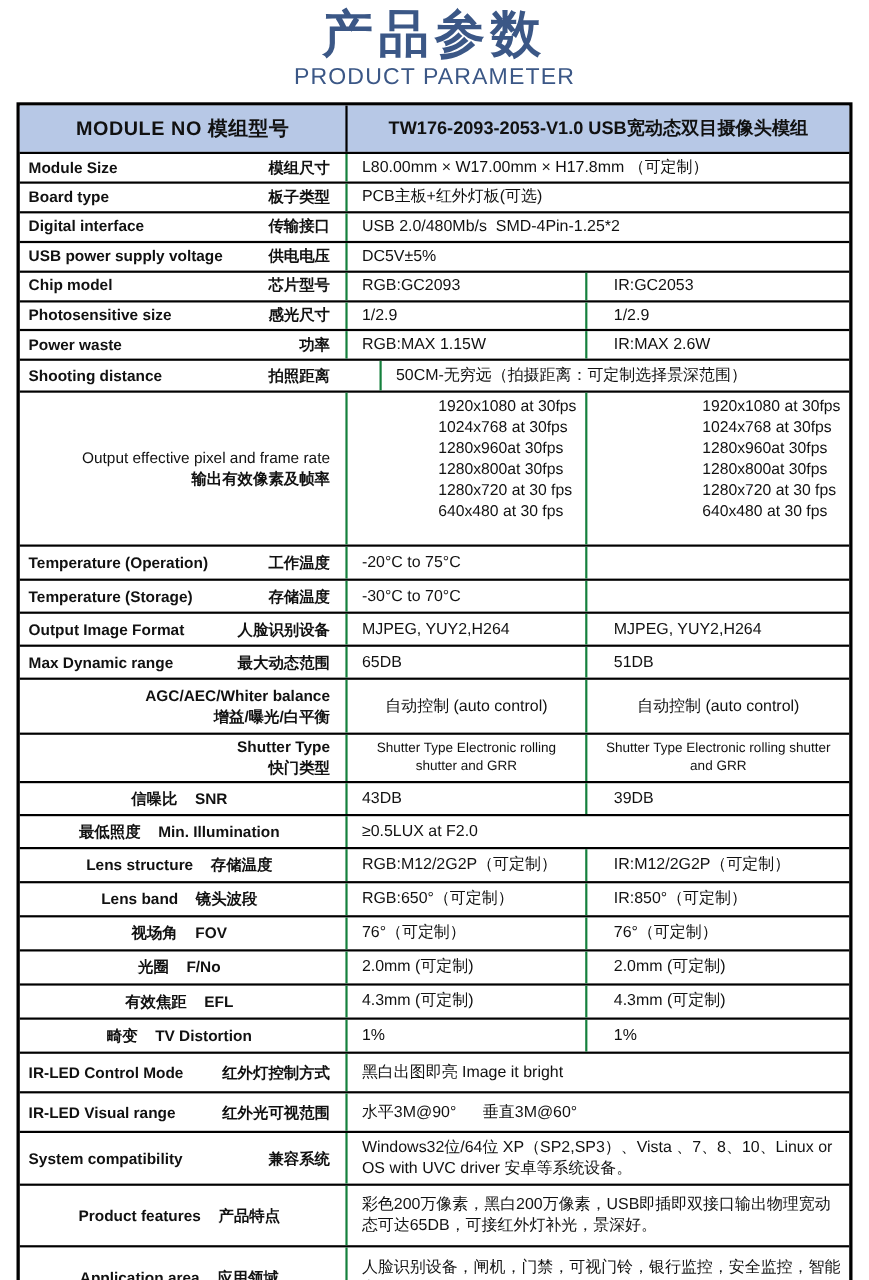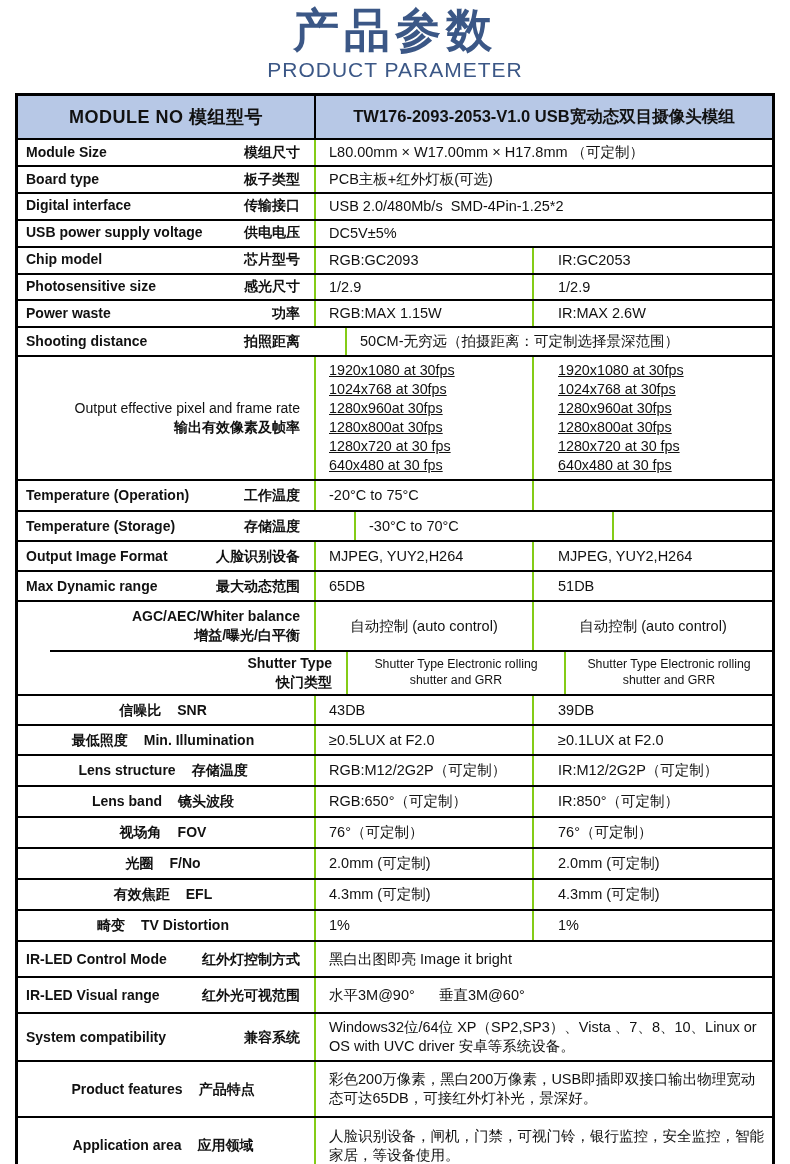--- a/index.html
+++ b/index.html
@@ -25,28 +25,28 @@
   .hdr-value{justify-content:center;font-weight:bold;font-size:16.5px;border-left:2px solid #000;padding:2px 4px;}
   
   .param-row{display:grid;grid-template-columns:296px 218px 1fr;border-top:2px solid #000;}
   .label-cell{font-weight:bold;font-size:14px;padding:2px 14px 2px 8px;line-height:1.25;}
   .lbl-left{justify-content:space-between;}
   .lbl-center{justify-content:center;gap:16px;}
   .lbl-stack{flex-direction:column;justify-content:center;gap:1px;text-align:center;align-items:flex-end;}
   .lbl-stack .lbl-part{display:block;}
   .wt-normal{font-weight:normal;}
   .value-cell{
-    font-size:14.5px;border-left:2px solid #84cc16;
+    font-size:14.5px;border-left:2px solid #15803d;
     padding:3px 8px 3px 13px;white-space:pre-wrap;line-height:1.3;
   }
   .span2{grid-column:2 / 4;}
   .col2{padding-left:24px;}
   .v-center{justify-content:center;text-align:center;padding-left:8px;padding-right:8px;}
   .small{font-size:12.3px;line-height:1.3;}
-  .res-cell{justify-content:flex-start;padding-top:4px;padding-bottom:4px;text-decoration:underline;}
+  .res-cell{justify-content:flex-end;padding-top:4px;padding-bottom:20px;}
   .res-block{text-align:left;font-size:14.3px;line-height:1.33;}
 </style>
 </head>
 <body>
 
 <div class="title-wrap">
   <div class="page-title">产品参数</div>
   <div class="page-subtitle">PRODUCT PARAMETER</div>
 </div>
 
@@ -124,21 +124,21 @@
         <div class="cell value-cell col2 res-cell"><div class="res-block"><div>1920x1080 at 30fps</div><div>1024x768 at 30fps</div><div>1280x960at 30fps</div><div>1280x800at 30fps</div><div>1280x720 at 30 fps</div><div>640x480 at 30 fps</div></div></div>
       </div>
       <div class="param-row" style="min-height: 29px;">
         <div class="cell label-cell lbl-left">
           <span class="lbl-part">Temperature (Operation)</span>
           <span class="lbl-part">工作温度</span>
         </div>
         <div class="cell value-cell">-20°C to 75°C</div>
         <div class="cell value-cell col2"></div>
       </div>
-      <div class="param-row" style="min-height: 28px; gap: 40px;">
+      <div class="param-row" style="min-height: 28px;">
         <div class="cell label-cell lbl-left">
           <span class="lbl-part">Temperature (Storage)</span>
           <span class="lbl-part">存储温度</span>
         </div>
         <div class="cell value-cell">-30°C to 70°C</div>
         <div class="cell value-cell col2"></div>
       </div>
       <div class="param-row" style="min-height: 28px;">
         <div class="cell label-cell lbl-left">
           <span class="lbl-part">Output Image Format</span>
@@ -156,21 +156,21 @@
         <div class="cell value-cell col2">51DB</div>
       </div>
       <div class="param-row" style="min-height: 48px;">
         <div class="cell label-cell lbl-center lbl-stack">
           <span class="lbl-part">AGC/AEC/Whiter balance</span>
           <span class="lbl-part">增益/曝光/白平衡</span>
         </div>
         <div class="cell value-cell v-center">自动控制 (auto control)</div>
         <div class="cell value-cell col2 v-center">自动控制 (auto control)</div>
       </div>
-      <div class="param-row" style="min-height: 42px; margin-left: 32px;">
+      <div class="param-row" style="min-height: 42px;">
         <div class="cell label-cell lbl-center lbl-stack">
           <span class="lbl-part">Shutter Type</span>
           <span class="lbl-part">快门类型</span>
         </div>
         <div class="cell value-cell v-center small">Shutter Type Electronic rolling shutter and GRR</div>
         <div class="cell value-cell col2 v-center small">Shutter Type Electronic rolling shutter and GRR</div>
       </div>
       <div class="param-row" style="min-height: 28px;">
         <div class="cell label-cell lbl-center">
           <span class="lbl-part">信噪比</span>
@@ -178,21 +178,20 @@
         </div>
         <div class="cell value-cell">43DB</div>
         <div class="cell value-cell col2">39DB</div>
       </div>
       <div class="param-row" style="min-height: 28px;">
         <div class="cell label-cell lbl-center">
           <span class="lbl-part">最低照度</span>
           <span class="lbl-part">Min. Illumination</span>
         </div>
         <div class="cell value-cell">≥0.5LUX at F2.0</div>
-        <div class="cell value-cell col2">≥0.1LUX at F2.0</div>
       </div>
       <div class="param-row" style="min-height: 29px;">
         <div class="cell label-cell lbl-center">
           <span class="lbl-part">Lens structure</span>
           <span class="lbl-part">存储温度</span>
         </div>
         <div class="cell value-cell">RGB:M12/2G2P（可定制）</div>
         <div class="cell value-cell col2">IR:M12/2G2P（可定制）</div>
       </div>
       <div class="param-row" style="min-height: 29px;">

